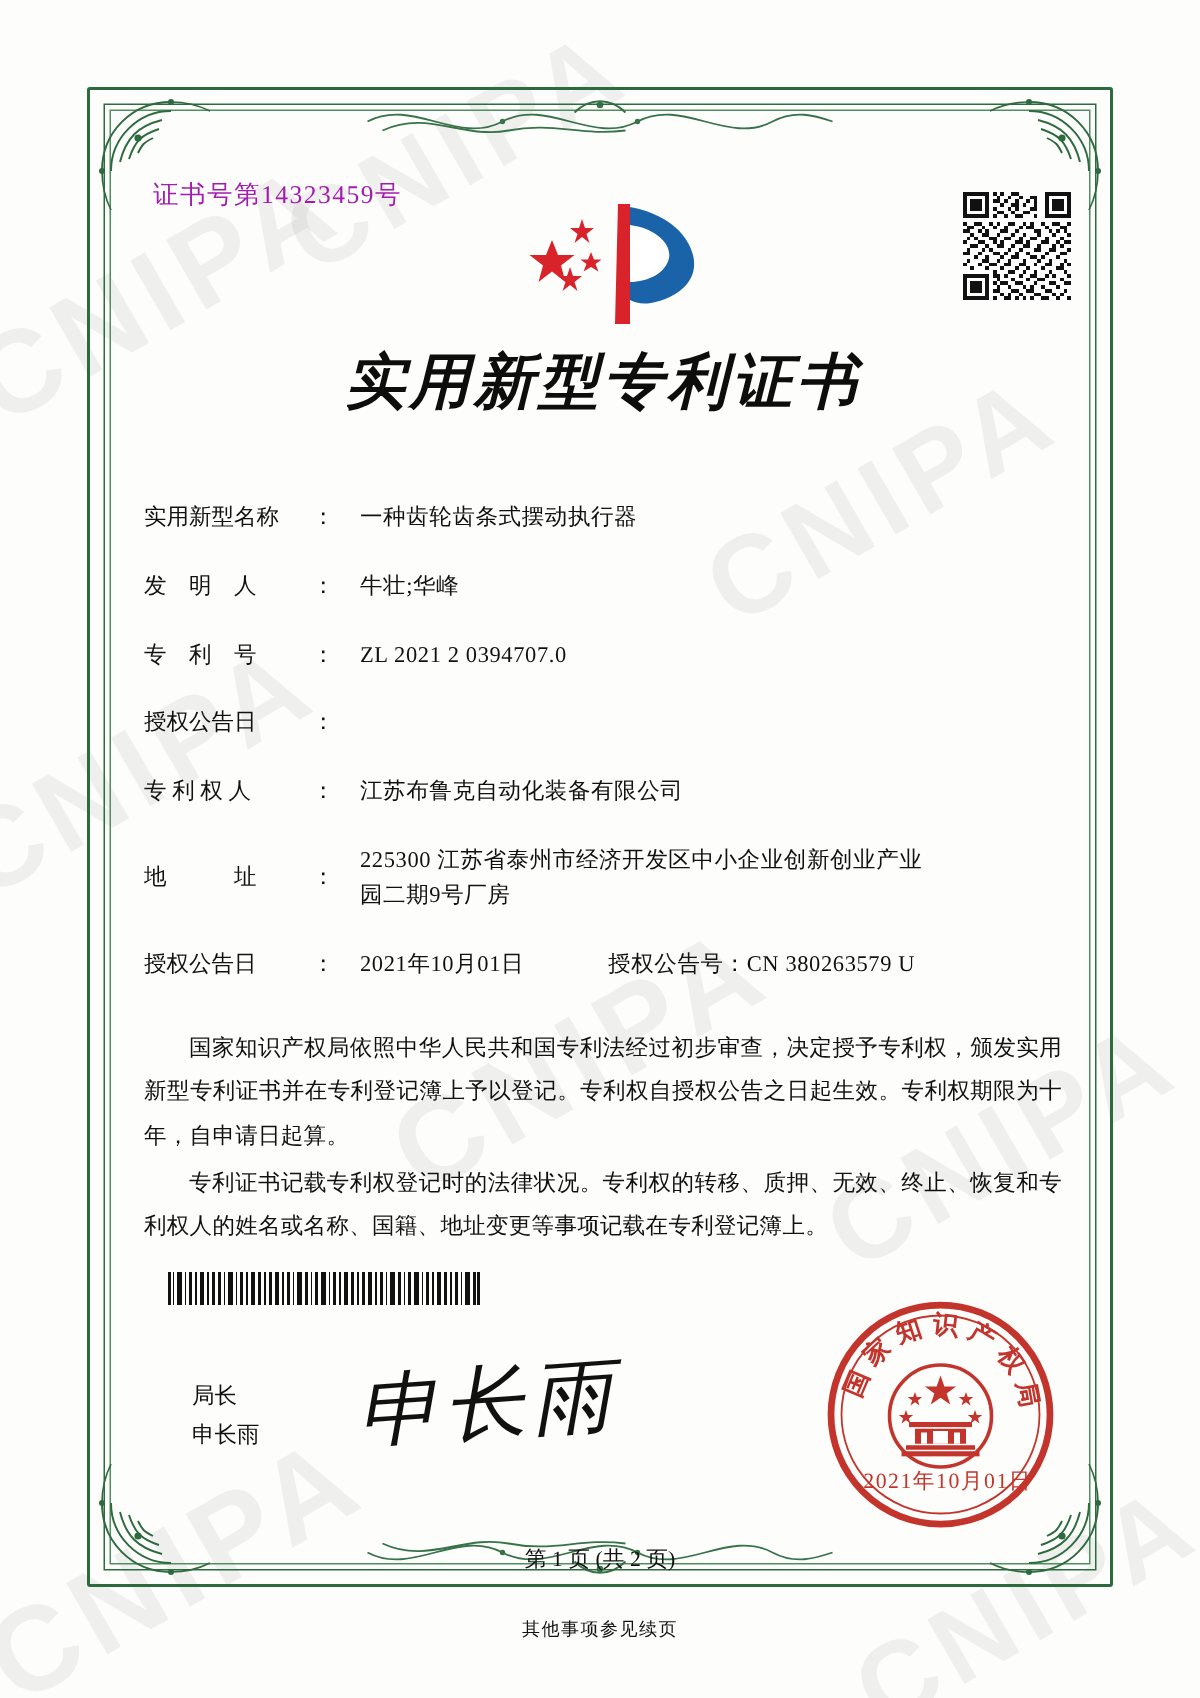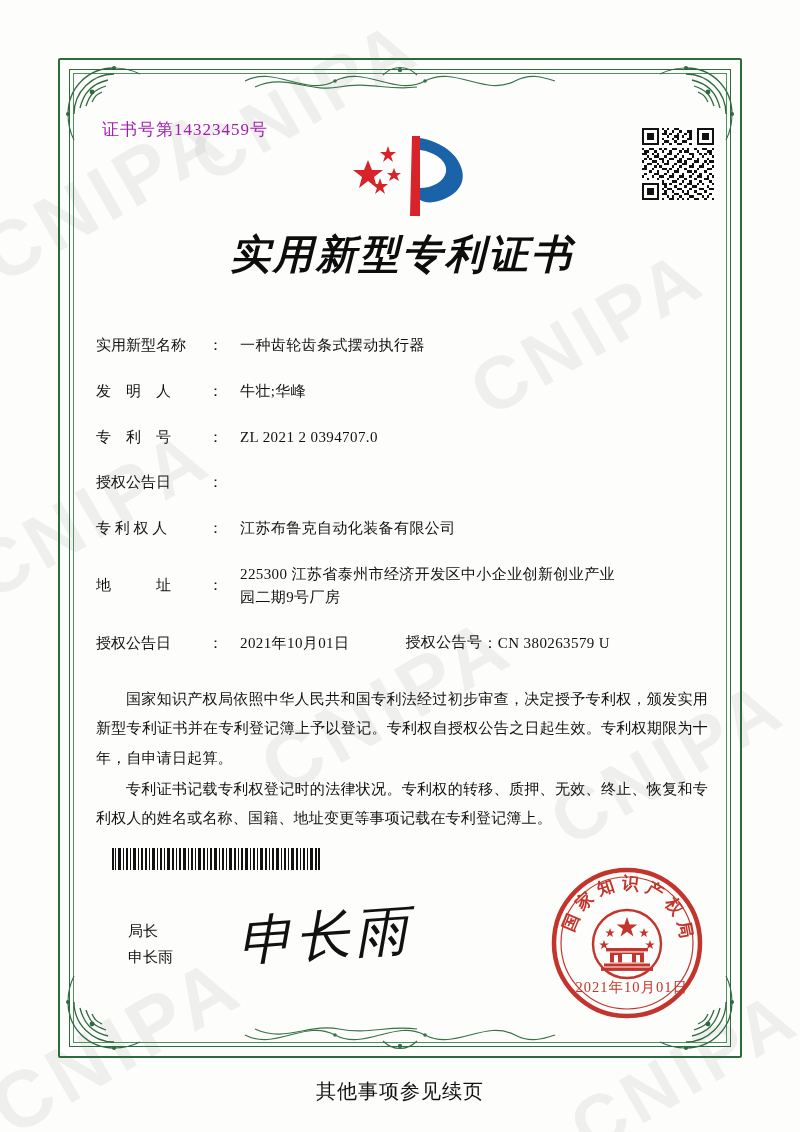--- a/index.html
+++ b/index.html
@@ -242,21 +242,21 @@
     color: #111;
     z-index: 4;
   }
 
   .footer-note {
     position: absolute;
     left: 0;
     right: 0;
     top: 1078px;
     text-align: center;
-    font-size: 20px;
+    font-size: 12px;
     color: #111;
     z-index: 4;
     letter-spacing: 1px;
   }
 </style>
 </head>
 <body>
 
 <div class="page">
 
@@ -775,16 +775,17 @@
       <defs>
         <path id="sealArc" d="M 77,77 m -54,0 a 54,54 0 1,1 108,0" transform="rotate(0 77 77)"></path>
       </defs>
       <text font-family="'DejaVu Serif','Liberation Serif',serif" font-size="17" font-weight="bold" fill="#c3352c" letter-spacing="6">
         <textPath href="#sealArc" startOffset="6%">国家知识产权局</textPath>
       </text>
     </svg>
   </div>
   <div class="seal-date">2021年10月01日</div>
 
+  <div class="page-no">第 1 页 (共 2 页)</div>
 
   <div class="footer-note">其他事项参见续页</div>
 
 </div>
 
 </body></html>

